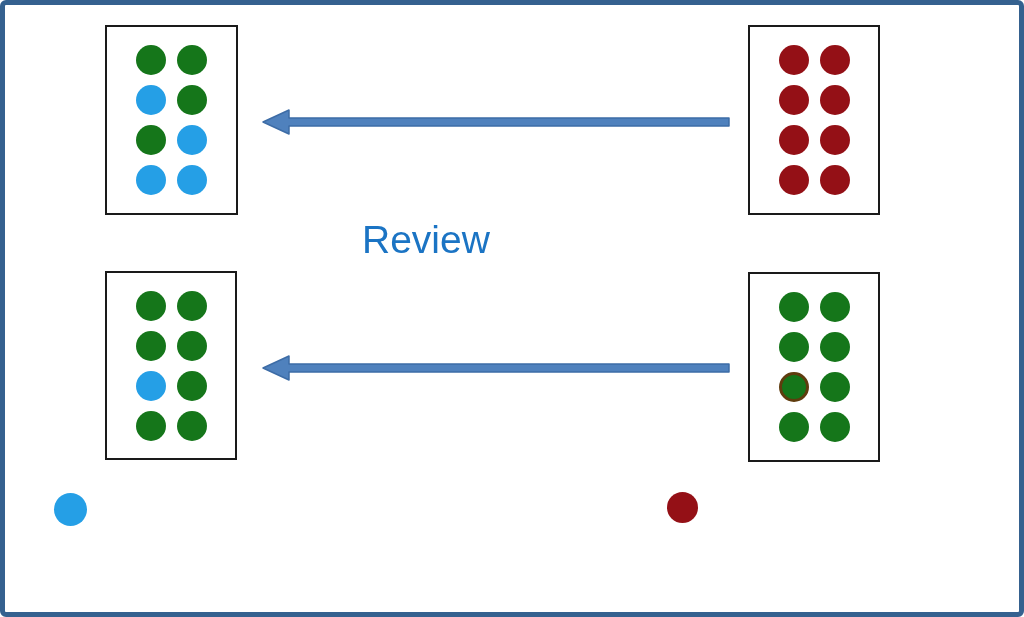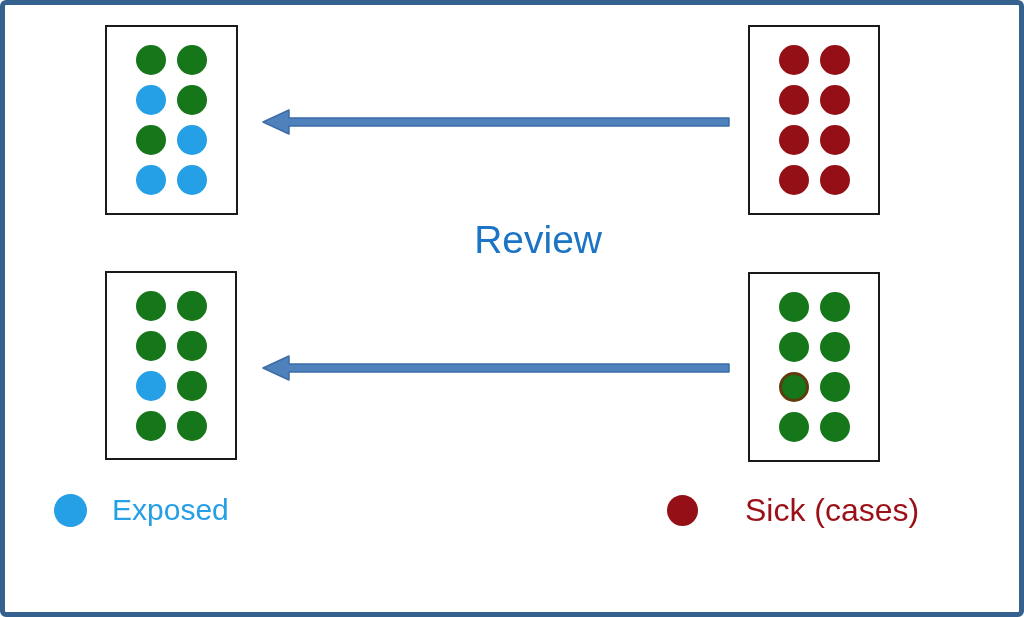--- a/index.html
+++ b/index.html
@@ -54,21 +54,21 @@
     stroke-width: 1.5;
     stroke-linejoin: round;
   }
 
   
   .review-label {
     position: absolute;
     left: 357px;
     top: 213px;
     width: 240px;
-    text-align: right;
+    text-align: left;
     font-size: 39px;
     font-weight: 400;
     color: var(--review-text, #1b74c4);
     white-space: nowrap;
   }
 
   
   .legend-row {
     position: absolute;
     display: flex;
@@ -143,22 +143,20 @@
   </svg>
 
   <svg class="arrow-svg" id="arrow-bottom" viewBox="0 0 470 28" aria-hidden="true">
     <polygon class="arrow-shape" points="2,14 28,2 28,10 468,10 468,18 28,18 28,26"></polygon>
   </svg>
 
   <div class="review-label">Review</div>
 
   <div class="legend-row" id="legend-exposed">
     <span class="legend-swatch" style="background: var(--blue);"></span>
-    <span class="legend-label">Exposed</span>
   </div>
 
   <div class="legend-row" id="legend-sick">
     <span class="legend-swatch" style="background: var(--dark-red);"></span>
-    <span class="legend-label">Sick (cases)</span>
   </div>
 
 
 </div>
 
 </body></html>

